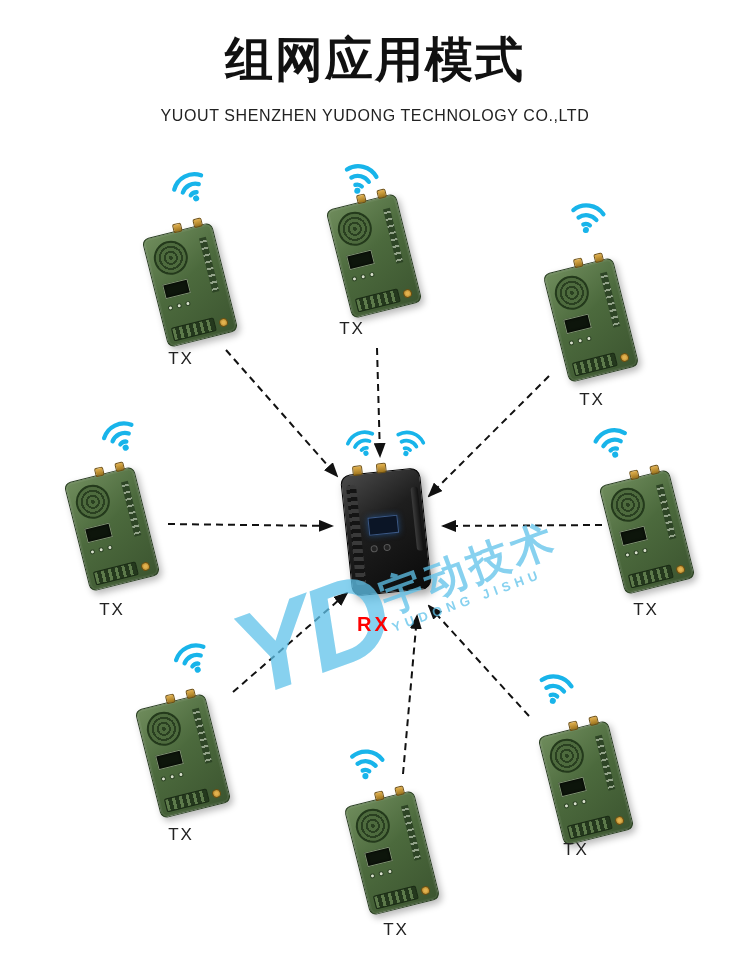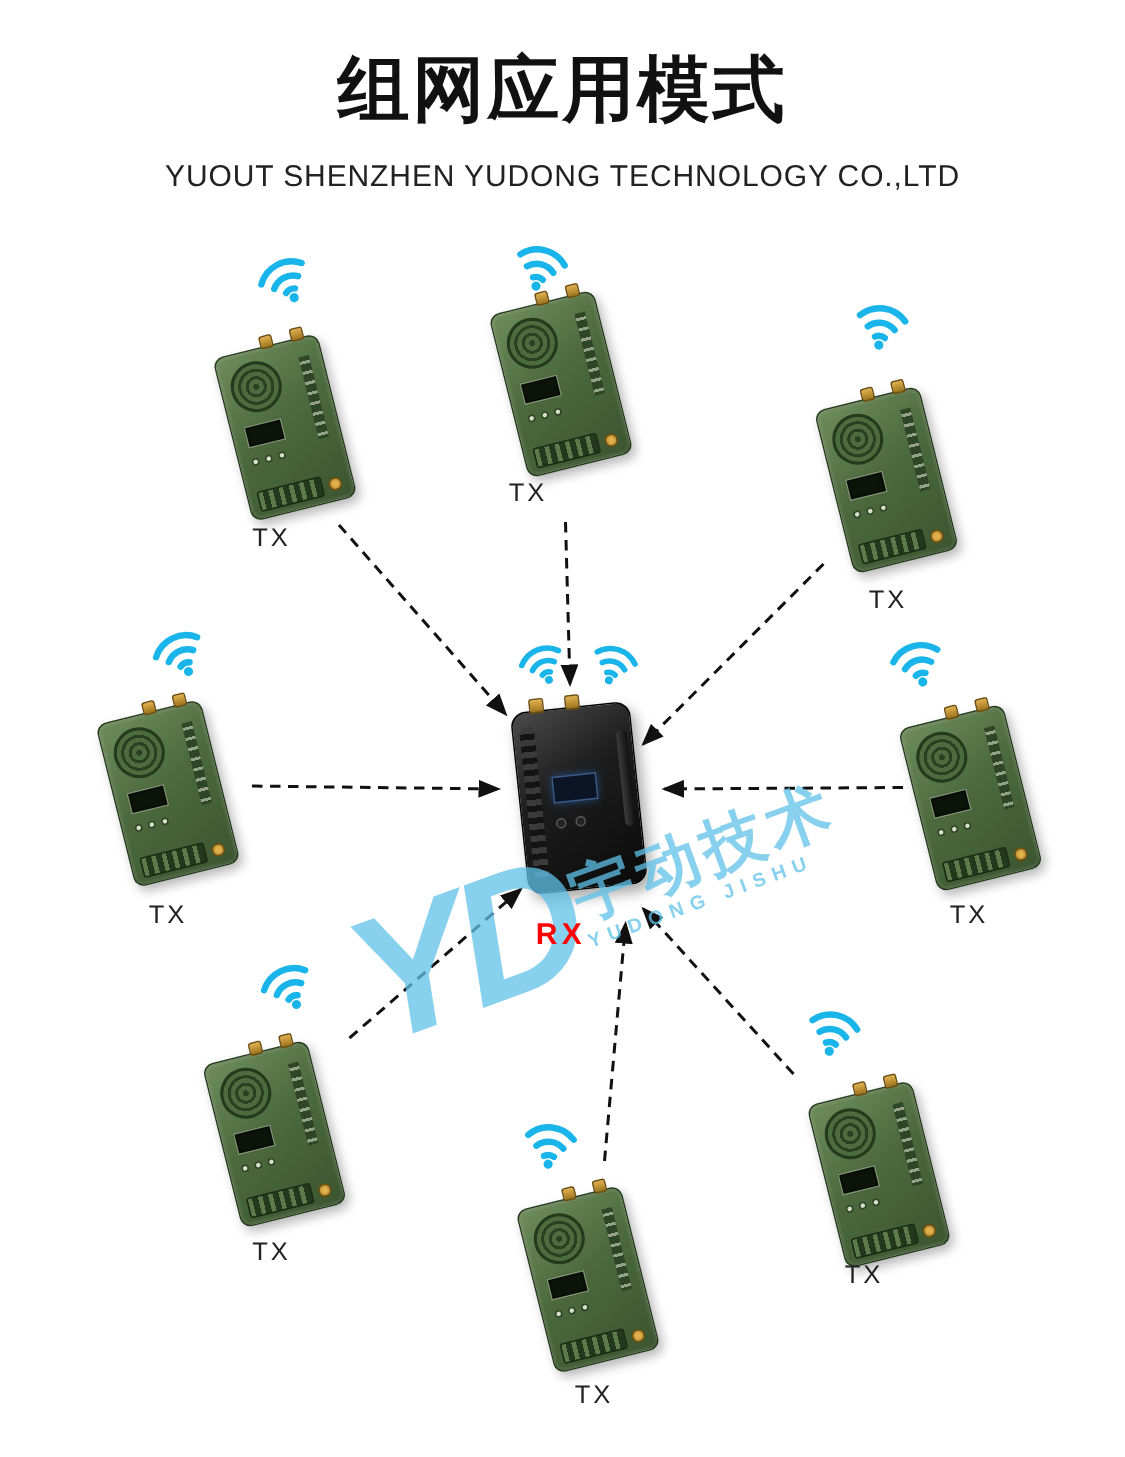--- a/index.html
+++ b/index.html
@@ -10,21 +10,21 @@
     --watermark:#5fc2ea;
   }
   *{box-sizing:border-box;}
   html,body{margin:0;padding:0;background:#ffffff;}
   body{font-family:"Liberation Sans","DejaVu Sans",sans-serif;}
   .page{position:relative;width:750px;height:971px;margin:4px auto;background:#ffffff;overflow:hidden;}
 
   
   .header{position:relative;z-index:6;padding-top:24px;text-align:center;}
   .header h1{margin:0;font-size:48px;font-weight:900;color:#111;letter-spacing:2px;}
-  .header .subtitle{margin-top:15px;font-size:20px;font-weight:500;color:#222;letter-spacing:0.6px;}
+  .header .subtitle{margin-top:15px;font-size:16px;font-weight:500;color:#222;letter-spacing:0.6px;}
 
   
   .layer{position:absolute;inset:0;}
   #arrow-layer{z-index:1;pointer-events:none;}
   #node-layer{z-index:2;}
   #watermark-layer{z-index:3;pointer-events:none;}
   #label-layer{z-index:4;pointer-events:none;}
 
   #arrow-layer .arrow-line{stroke:var(--arrow);stroke-width:2;stroke-dasharray:7 5;}
   #ah path{fill:var(--arrow);}

